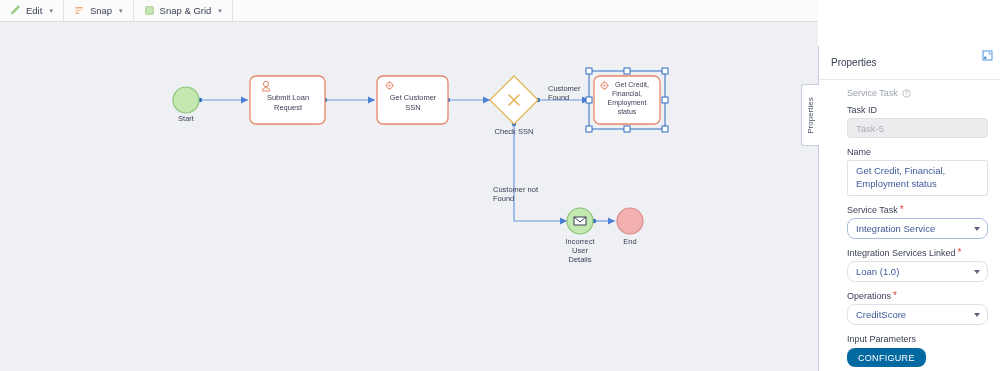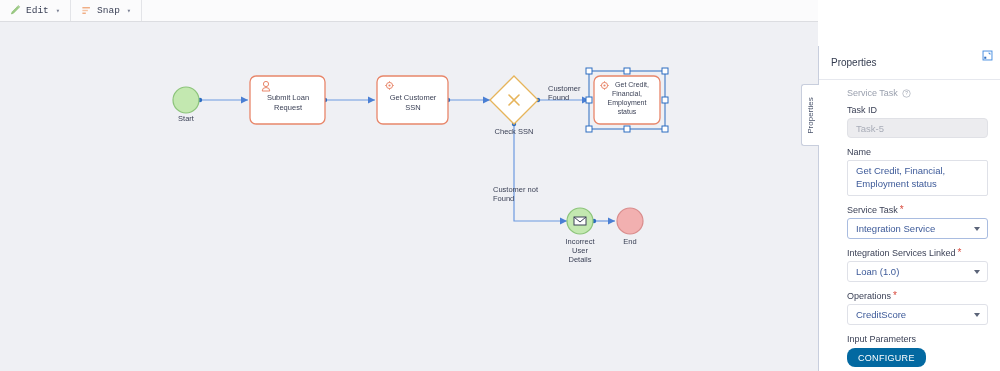--- a/index.html
+++ b/index.html
@@ -8,21 +8,21 @@
     font-family: "Liberation Sans", sans-serif;
     background: #ffffff;
     overflow: hidden;
   }
   .app { position: relative; width: 1000px; height: 371px; }
 
   
   .toolbar {
     position: absolute; left: 0; top: 0; width: 818px; height: 22px;
     background: #fbfbfc; border-bottom: 1px solid #dcdde1;
-    display: flex; align-items: flex-end; font-family: Liberation Mono, monospace;
+    display: flex; align-items: flex-end;
   }
   .tb-btn {
     display: flex; align-items: center; gap: 5px;
     padding: 0 10px; height: 100%;
     border-right: 1px solid #e3e4e8;
     font-size: 9.5px; color: #3c4257; cursor: pointer;
     white-space: nowrap;
   }
   .tb-label { font-size: 9.5px; color: #3c4257; }
   .caret { font-size: 7px; color: #7b8194; margin-left: 2px; }
@@ -70,21 +70,21 @@
     border-radius: 4px; font-size: 9.5px; color: #a9adb8;
     display: flex; align-items: center; padding: 0 8px;
   }
   .input-text {
     min-height: 30px; border: 1px solid #dfe1e8; background: #fff;
     border-radius: 2px; font-size: 9.5px; color: #3d5a99;
     padding: 4px 8px; line-height: 1.35; cursor: text;
   }
   .select {
     position: relative; height: 21px;
-    border: 1px solid #dfe1e8; background: #fff; border-radius: 3px;
+    border: 1px solid #dfe1e8; background: #fff; border-radius: 8px;
     font-size: 9.5px; color: #3d5a99;
     display: flex; align-items: center; padding: 0 18px 0 8px;
     cursor: pointer;
   }
   .select.focused { border-color: #a9bce0; }
   .sel-caret {
     position: absolute; right: 7px; top: 50%; margin-top: -1px;
     width: 0; height: 0;
     border-left: 3.5px solid transparent;
     border-right: 3.5px solid transparent;
@@ -125,20 +125,27 @@
       <span class="tb-label">Edit</span>
       <span class="caret">▾</span>
     </div>
     <div class="tb-btn">
       <svg class="tb-ico" viewBox="0 0 16 16">
         <rect x="2" y="3" width="11" height="2" fill="#f0a97e"></rect>
         <rect x="2" y="7" width="8" height="2" fill="#f6c4a4"></rect>
         <rect x="2" y="11" width="5" height="2" fill="#f0a97e"></rect>
       </svg>
       <span class="tb-label">Snap</span>
+      <span class="caret">▾</span>
+    </div>
+    <div class="tb-btn">
+      <svg class="tb-ico" viewBox="0 0 16 16">
+        <rect x="2.5" y="2.5" width="11" height="11" rx="1" fill="#c8e6b4" stroke="#8fbf74" stroke-width="1"></rect>
+      </svg>
+      <span class="tb-label">Snap &amp; Grid</span>
       <span class="caret">▾</span>
     </div>
     <div style="flex:1"></div>
   </div>
 
   <div class="canvas">
     <svg width="818" height="349" viewBox="0 0 818 349">
       <defs>
         <marker id="arr" markerWidth="7" markerHeight="7" refX="6" refY="3" orient="auto">
           <path d="M0,0 L6,3 L0,6 z" fill="#4a7fd4"></path>

